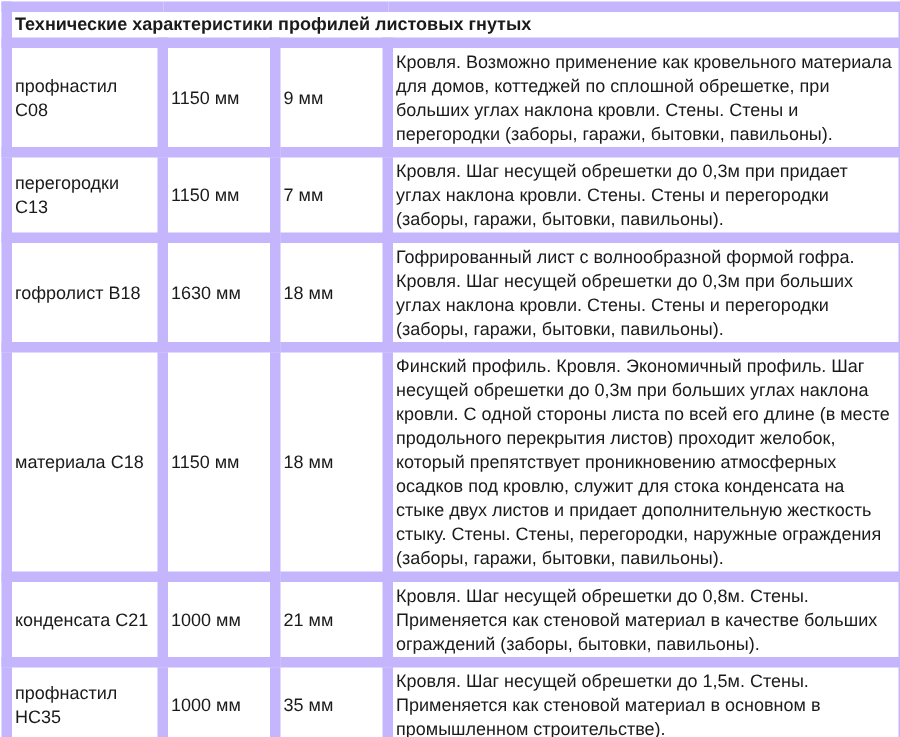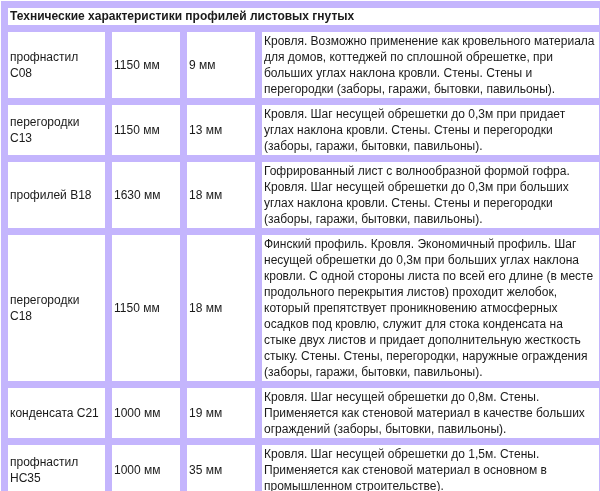--- a/index.html
+++ b/index.html
@@ -65,39 +65,39 @@
   <tbody data-name="table-body">
       <tr data-name="table-row">
         <td data-name="profile-type-cell">профнастил С08</td>
         <td data-name="working-width-cell">1150 мм</td>
         <td data-name="profile-height-cell">9 мм</td>
         <td data-name="application-area-cell">Кровля. Возможно применение как кровельного материала для домов, коттеджей по сплошной обрешетке, при больших углах наклона кровли. Стены. Стены и перегородки (заборы, гаражи, бытовки, павильоны).</td>
       </tr>
       <tr data-name="table-row">
         <td data-name="profile-type-cell">перегородки С13</td>
         <td data-name="working-width-cell">1150 мм</td>
-        <td data-name="profile-height-cell">13 мм</td>
+        <td data-name="profile-height-cell">7 мм</td>
         <td data-name="application-area-cell">Кровля. Шаг несущей обрешетки до 0,3м при придает углах наклона кровли. Стены. Стены и перегородки (заборы, гаражи, бытовки, павильоны).</td>
       </tr>
       <tr data-name="table-row">
-        <td data-name="profile-type-cell">профилей В18</td>
+        <td data-name="profile-type-cell">гофролист В18</td>
         <td data-name="working-width-cell">1630 мм</td>
         <td data-name="profile-height-cell">18 мм</td>
         <td data-name="application-area-cell">Гофрированный лист с волнообразной формой гофра. Кровля. Шаг несущей обрешетки до 0,3м при больших углах наклона кровли. Стены. Стены и перегородки (заборы, гаражи, бытовки, павильоны).</td>
       </tr>
       <tr data-name="table-row">
-        <td data-name="profile-type-cell">перегородки С18</td>
+        <td data-name="profile-type-cell">материала С18</td>
         <td data-name="working-width-cell">1150 мм</td>
         <td data-name="profile-height-cell">18 мм</td>
         <td data-name="application-area-cell">Финский профиль. Кровля. Экономичный профиль. Шаг несущей обрешетки до 0,3м при больших углах наклона кровли. С одной стороны листа по всей его длине (в месте продольного перекрытия листов) проходит желобок, который препятствует проникновению атмосферных осадков под кровлю, служит для стока конденсата на стыке двух листов и придает дополнительную жесткость стыку. Стены. Стены, перегородки, наружные ограждения (заборы, гаражи, бытовки, павильоны).</td>
       </tr>
       <tr data-name="table-row">
         <td data-name="profile-type-cell">конденсата С21</td>
         <td data-name="working-width-cell">1000 мм</td>
-        <td data-name="profile-height-cell">19 мм</td>
+        <td data-name="profile-height-cell">21 мм</td>
         <td data-name="application-area-cell">Кровля. Шаг несущей обрешетки до 0,8м. Стены. Применяется как стеновой материал в качестве больших ограждений (заборы, бытовки, павильоны).</td>
       </tr>
       <tr data-name="table-row">
         <td data-name="profile-type-cell">профнастил НС35</td>
         <td data-name="working-width-cell">1000 мм</td>
         <td data-name="profile-height-cell">35 мм</td>
         <td data-name="application-area-cell">Кровля. Шаг несущей обрешетки до 1,5м. Стены. Применяется как стеновой материал в основном в промышленном строительстве).</td>
       </tr>
     </tbody>
 </table>

